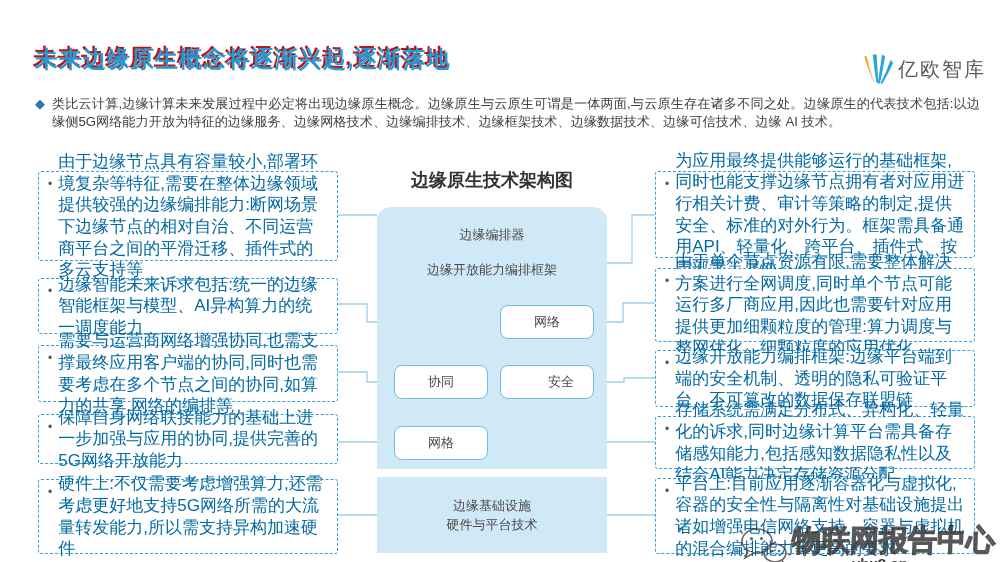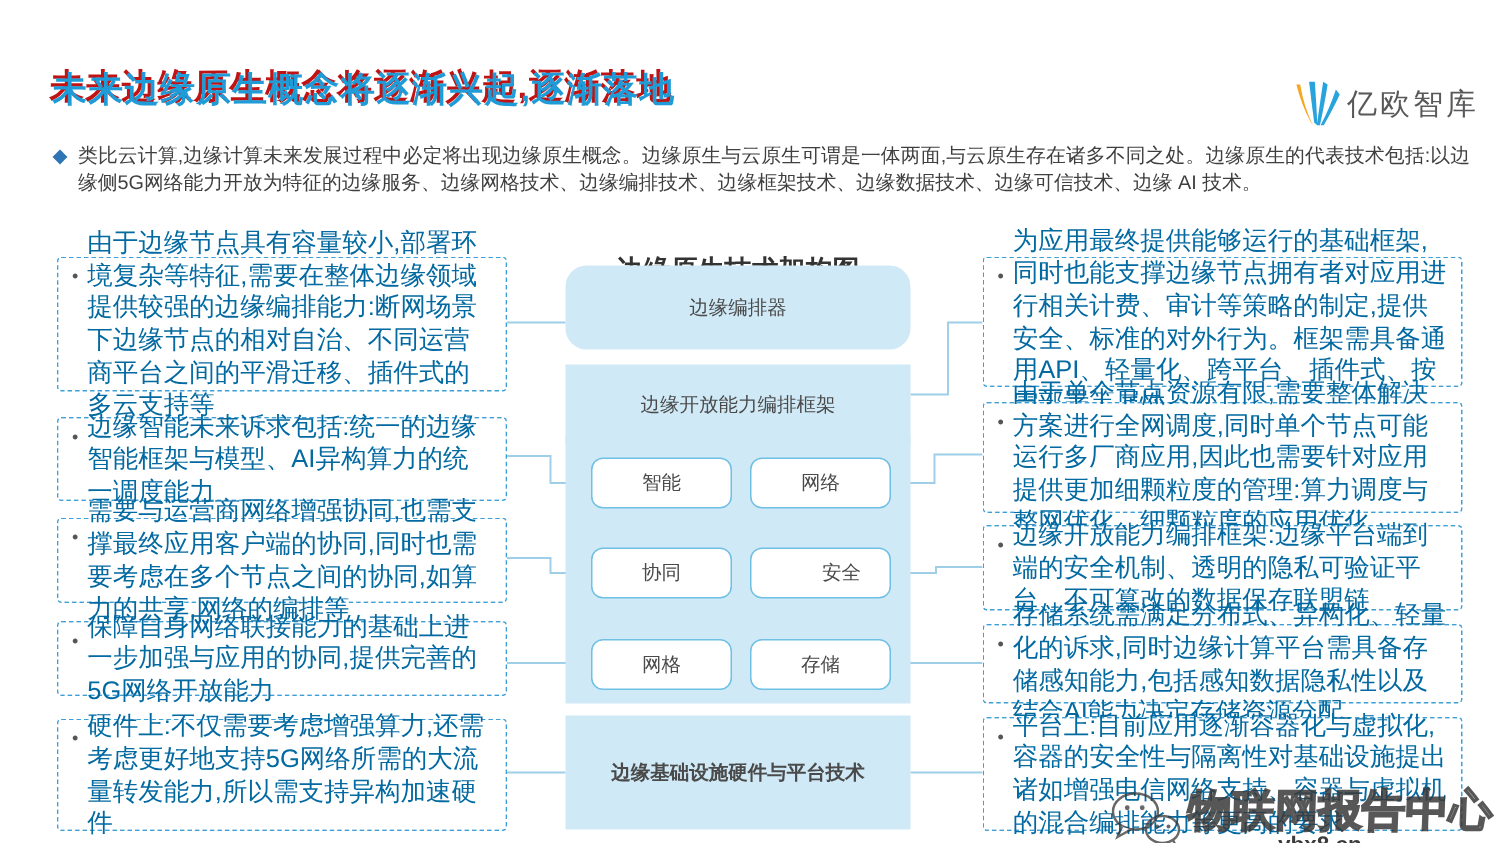--- a/index.html
+++ b/index.html
@@ -31,21 +31,21 @@
     font-size:18px;font-weight:bold;color:#333;}
   .layer{
     position:absolute;left:377px;width:230px;background:#cfe9f6;color:#4a4a4a;
     display:flex;align-items:center;justify-content:center;font-size:13px;box-sizing:border-box;
   }
   .cap-box{
     position:absolute;width:94px;height:34px;background:#ffffff;border:1px solid #6fc0e4;
     border-radius:8px;display:flex;align-items:center;justify-content:center;
     font-size:13px;color:#4a4a4a;box-sizing:border-box;
   }
-  .infra{flex-direction:row;line-height:1.5;font-weight:bold;}
+  .infra{flex-direction:column;line-height:1.5;}
   .connectors{position:absolute;left:0;top:0;width:1000px;height:562px;pointer-events:none;}
   
   .source{position:absolute;left:35px;top:540px;font-size:10.5px;color:#595959;}
   .page-num{position:absolute;right:27px;top:540px;font-size:11px;color:#8a8a8a;font-style:italic;}
   
   .watermark{position:absolute;left:738px;top:490px;width:260px;display:flex;align-items:flex-start;opacity:.85;}
   .wm-icon{width:52px;height:46px;flex:0 0 auto;margin-top:4px;}
   .wm-body{margin-left:2px;}
   .wm-title{
     font-size:29px;font-weight:bold;letter-spacing:0px;white-space:nowrap;
@@ -83,29 +83,27 @@
       <polyline points="338,484 377,484"></polyline>
       <polyline points="607,232 632,232 632,184 655,184"></polyline>
       <polyline points="593,291 623,291 623,272 655,272"></polyline>
       <polyline points="593,351 624,351 624,347 655,347"></polyline>
       <polyline points="593,411 655,411"></polyline>
       <polyline points="607,484 655,484"></polyline>
     </g>
   </svg>
 
   <div class="diag-title">边缘原生技术架构图</div>
-  <div class="layer" style="top:146px;height:56px;border-radius:14px;">边缘编排器</div>
+  <div class="layer" style="top:176px;height:56px;border-radius:14px;">边缘编排器</div>
   <div class="layer" style="top:212px;height:54px;">边缘开放能力编排框架</div>
   <div class="layer" style="top:259px;height:179px;"></div>
-  <div class="cap-box" style="left:394px;top:274px;">智能</div>
   <div class="cap-box" style="left:500px;top:274px;">网络</div>
   <div class="cap-box" style="left:394px;top:334px;">协同</div>
   <div class="cap-box" style="left:500px;top:334px;padding-left:28px;">安全</div>
   <div class="cap-box" style="left:394px;top:395px;">网格</div>
-  <div class="cap-box" style="left:500px;top:395px;">存储</div>
   <div class="layer infra" style="top:446px;height:76px;">
     <span>边缘基础设施</span>
     <span>硬件与平台技术</span>
   </div>
 
   <div class="note" style="left:38px;top:140px;width:300px;height:90px;">
     <span class="bullet">•</span>
       <p>由于边缘节点具有容量较小,部署环境复杂等特征,需要在整体边缘领域提供较强的边缘编排能力:断网场景下边缘节点的相对自治、不同运营商平台之间的平滑迁移、插件式的多云支持等</p>
   </div>
   <div class="note" style="left:38px;top:247px;width:300px;height:56px;">

